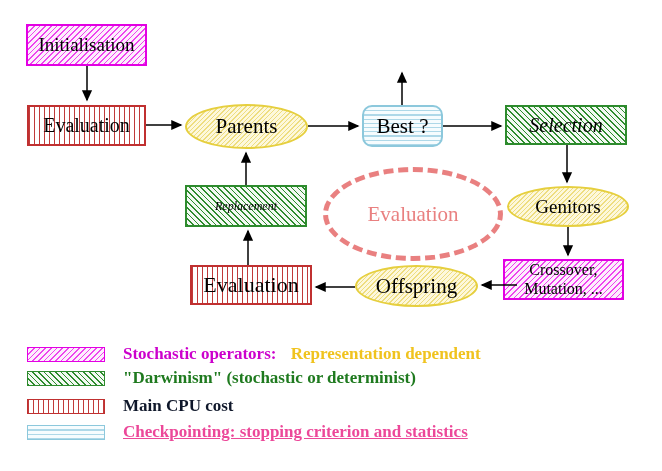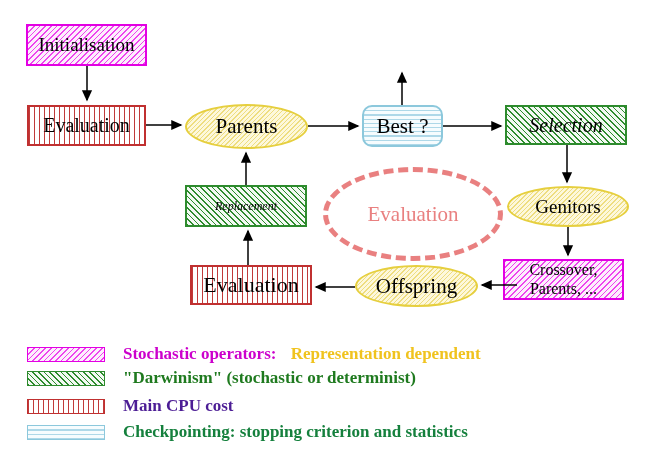--- a/index.html
+++ b/index.html
@@ -49,22 +49,22 @@
   .legend-row{position:absolute;left:27px;display:flex;align-items:center;height:18px;}
   .swatch{width:78px;height:15px;box-sizing:border-box;margin-right:18px;flex:0 0 auto;}
   .swatch.hatch-magenta{border-width:1px;}
   .swatch.hatch-green{border-width:1px;}
   .swatch.stripe-red{border-width:1px;}
   .swatch.stripe-cyan{border-width:1px;}
   .legend-text{font-weight:bold;font-size:17px;white-space:nowrap;}
   .c-magenta{color:#cc00cc;}
   .c-gold{color:#f0c31e;margin-left:10px;}
   .c-green{color:#1f7a1f;}
-  .c-red{color:#4c1d95;}
-  .c-blue{color:#15803d;}
+  .c-red{color:#0f172a;}
+  .c-blue{color:#ec4899;text-decoration:underline;}
 </style>
 </head>
 <body>
 
 <div id="stage">
 
   <div class="node hatch-magenta f19" style="left:26px;top:24px;width:121px;height:42px">
     <span>Initialisation</span>
   </div>
 
@@ -101,21 +101,21 @@
     <span>Evaluation</span>
   </div>
 
   <div class="node ellipse f21" style="left:355px;top:265px;width:123px;height:42px">
     <span>Offspring</span>
   </div>
 
   <div class="node hatch-magenta twoline" style="left:503px;top:259px;width:121px;height:41px">
     <span>
       <span style="display:block">Crossover,</span>
-      <span style="display:block">Parents, ...</span>
+      <span style="display:block">Mutation, ...</span>
     </span>
   </div>
 
   <svg class="overlay" width="662" height="471">
     <defs>
       <marker id="ah" markerWidth="8" markerHeight="8" refX="6.5" refY="4" orient="auto">
         <path d="M0,0.6 L7.5,4 L0,7.4 z" fill="#000"></path>
       </marker>
     </defs>
     <g stroke="#000" stroke-width="1.5">

